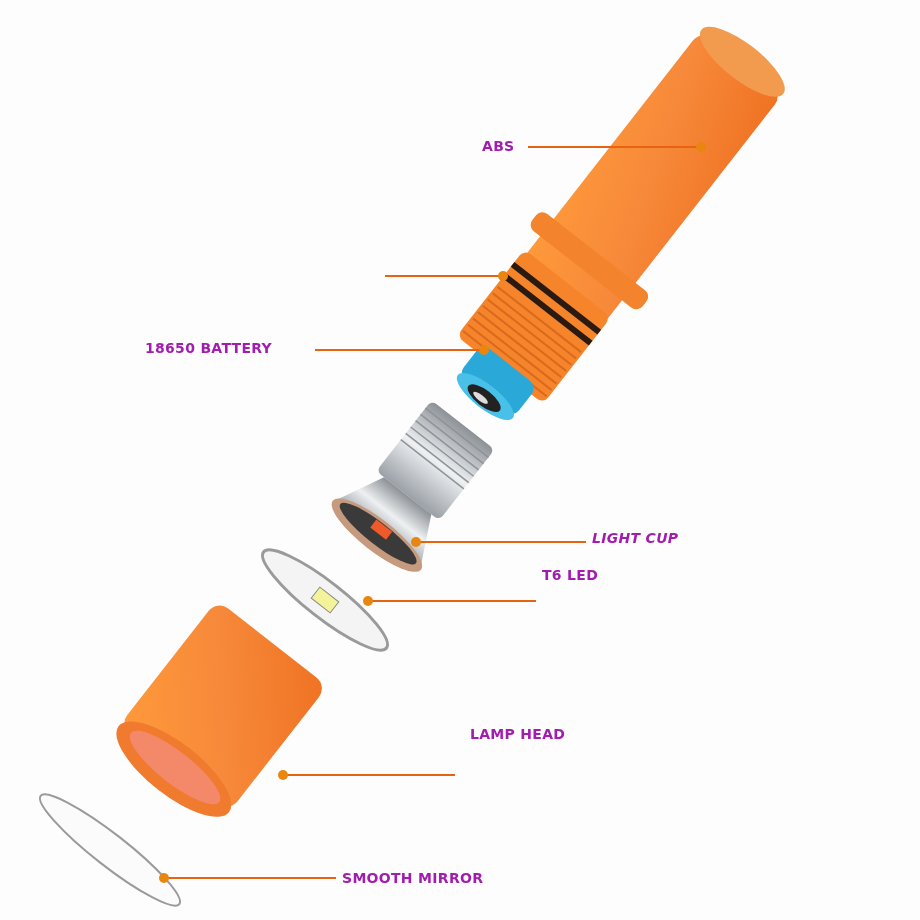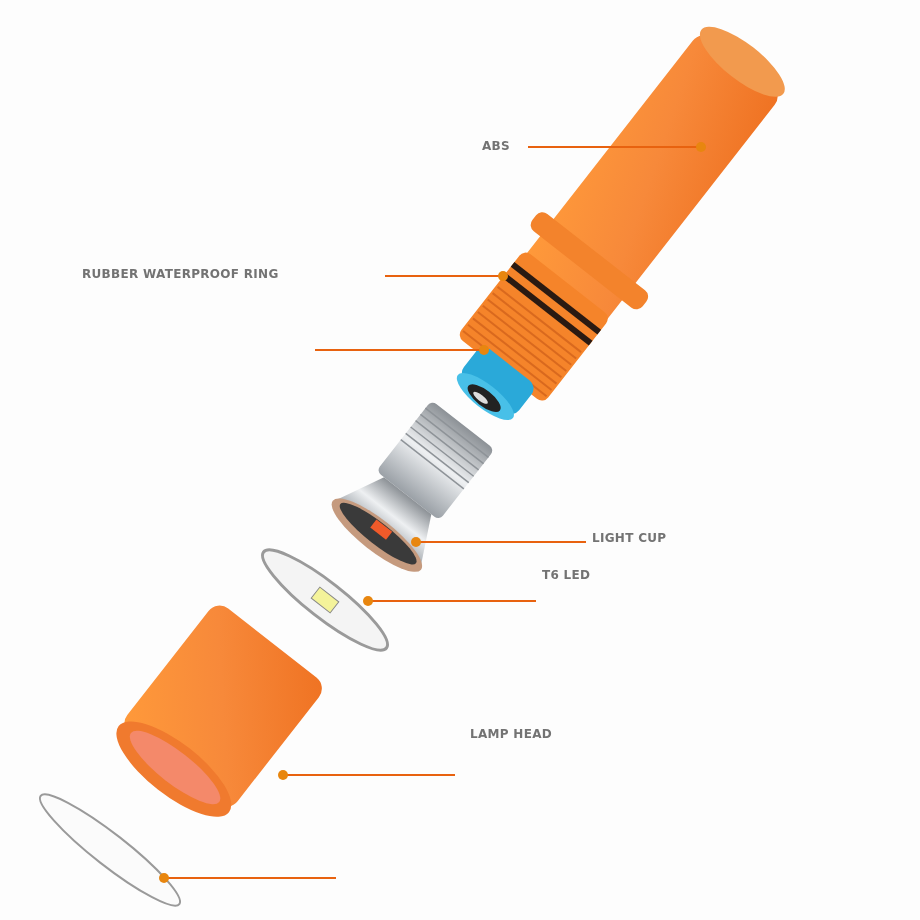--- a/index.html
+++ b/index.html
@@ -1,18 +1,18 @@
 <!DOCTYPE html>
 <html><head>
 <meta charset="utf-8">
 <style>
   html,body{margin:0;padding:0;background:#fff;}
   #stage{position:relative;width:920px;height:920px;overflow:hidden;background:#fdfdfd;font-family:"DejaVu Sans","Liberation Sans",sans-serif;}
   svg.art{position:absolute;left:0;top:0;width:920px;height:920px;}
-  .label{position:absolute;font-weight:bold;font-size:12px;color:#737373;letter-spacing:0.3px;white-space:nowrap;line-height:22px;}
+  .label{position:absolute;font-weight:bold;font-size:14px;color:#a21caf;letter-spacing:0.3px;white-space:nowrap;line-height:22px;}
   .leader{position:absolute;height:2px;background:#e8620f;}
   .dot{position:absolute;width:10px;height:10px;border-radius:50%;background:#e8860f;}
 </style>
 </head>
 <body>
 
 <div id="stage">
   <svg class="art" viewBox="0 0 920 920">
     <defs>
       <linearGradient id="og" x1="0" y1="0" x2="1" y2="1">
@@ -88,34 +88,35 @@
 
     <g transform="rotate(-52 110 850)">
       <ellipse cx="110" cy="850" rx="16" ry="88" fill="#fbfbfb" stroke="#9a9a9a" stroke-width="2"></ellipse>
     </g>
   </svg>
 
   <div class="label" style="left:482px;top:135px;">ABS</div>
   <div class="leader" style="left:528px;top:146px;width:172px;"></div>
   <div class="dot" style="left:696px;top:142px;"></div>
 
-  <div class="label" style="left:82px;top:263px;">RUBBER WATERPROOF RING</div>
   <div class="leader" style="left:385px;top:275px;width:120px;"></div>
   <div class="dot" style="left:498px;top:271px;"></div>
 
+  <div class="label" style="left:145px;top:337px;">18650 BATTERY</div>
   <div class="leader" style="left:315px;top:349px;width:170px;"></div>
   <div class="dot" style="left:479px;top:345px;"></div>
 
-  <div class="label" style="left:592px;top:527px;">LIGHT CUP</div>
+  <div class="label" style="left:592px;top:527px;font-style:italic;">LIGHT CUP</div>
   <div class="leader" style="left:418px;top:541px;width:168px;"></div>
   <div class="dot" style="left:411px;top:537px;"></div>
 
   <div class="label" style="left:542px;top:564px;">T6 LED</div>
   <div class="leader" style="left:372px;top:600px;width:164px;"></div>
   <div class="dot" style="left:363px;top:596px;"></div>
 
   <div class="label" style="left:470px;top:723px;">LAMP HEAD</div>
   <div class="leader" style="left:287px;top:774px;width:168px;"></div>
   <div class="dot" style="left:278px;top:770px;"></div>
 
+  <div class="label" style="left:342px;top:867px;">SMOOTH MIRROR</div>
   <div class="leader" style="left:168px;top:877px;width:168px;"></div>
   <div class="dot" style="left:159px;top:873px;"></div>
 </div>
 
 </body></html>

